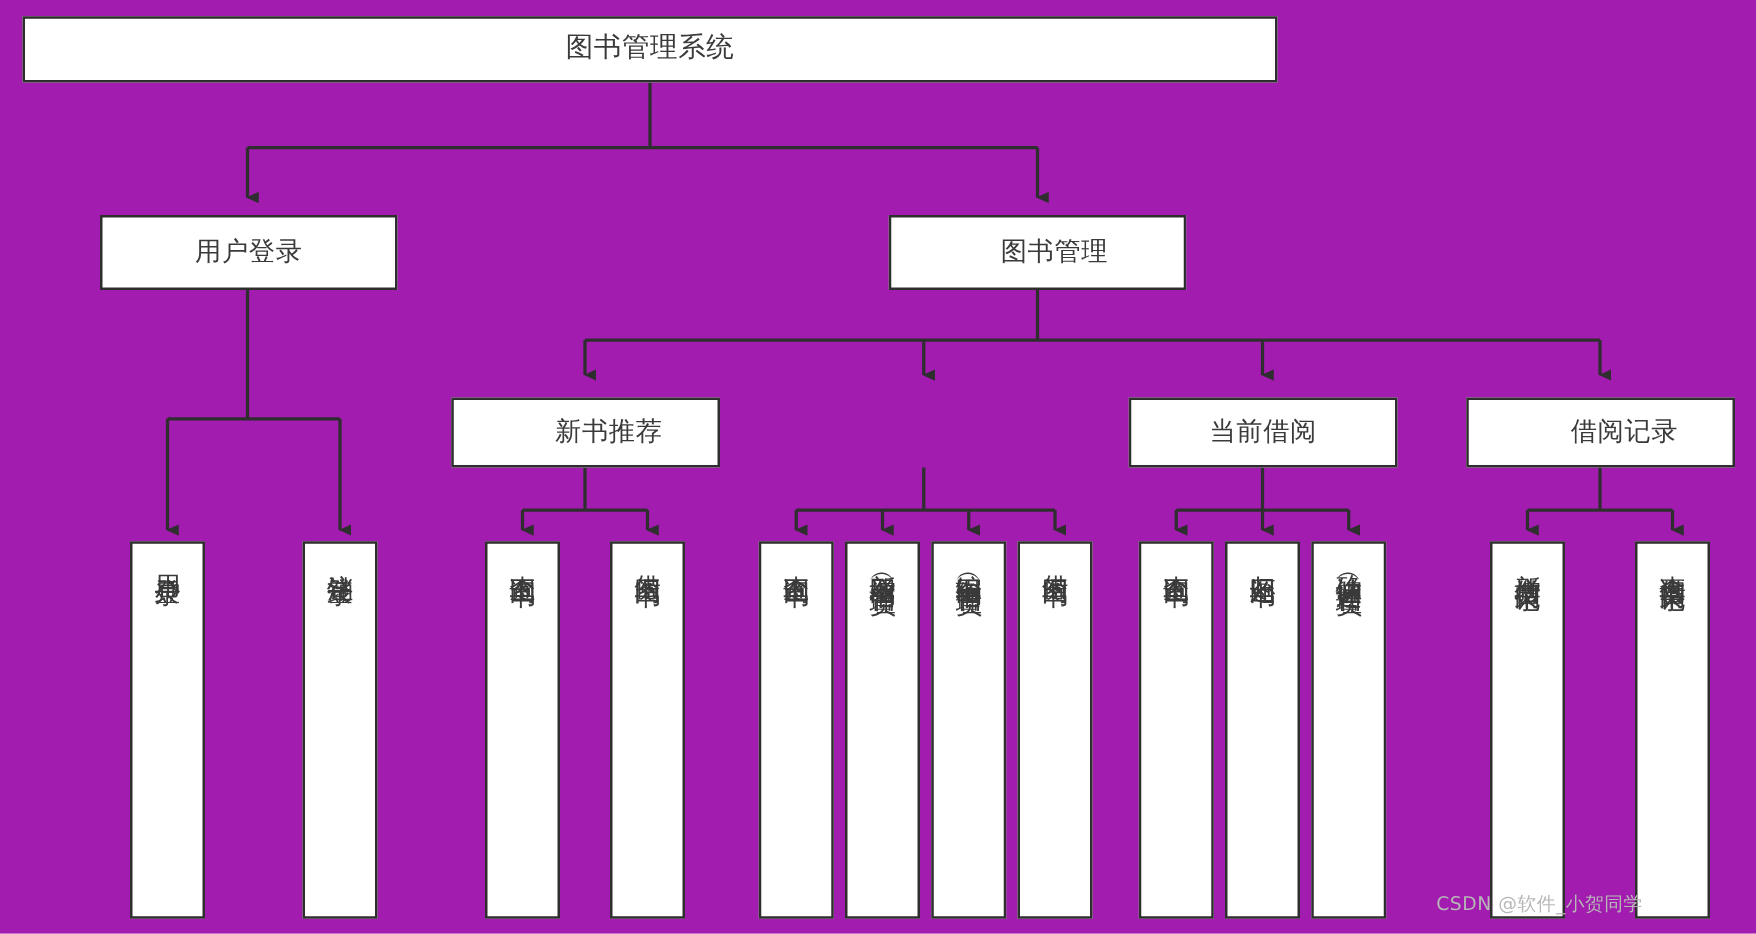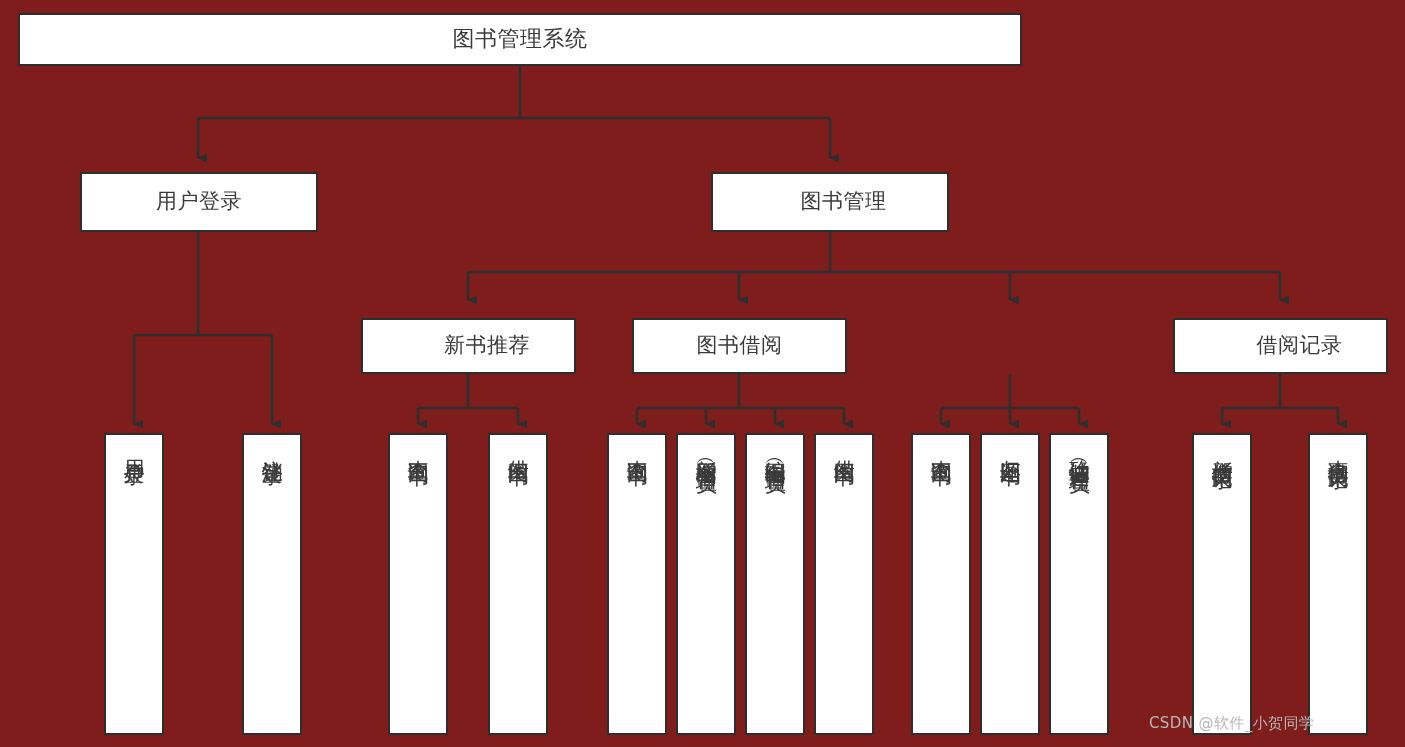--- a/index.html
+++ b/index.html
@@ -8,21 +8,21 @@
     padding: 0;
     background: #ffffff;
   }
   body {
     font-family: "DejaVu Sans", "Liberation Sans", sans-serif;
   }
   #diagram-root {
     position: relative;
     width: 1405px;
     height: 747px;
-    background: #7f1d1d;
+    background: #a21caf;
     overflow: hidden;
   }
   #edge-layer {
     position: absolute;
     left: 0;
     top: 0;
     width: 1405px;
     height: 747px;
     pointer-events: none;
   }
@@ -140,24 +140,24 @@
   </div>
 
   <div class="node horizontal" style="left:711px; top:172px; width:238px; height:60px;padding-left:27px;">
     <span class="node-label">图书管理</span>
   </div>
 
   <div class="node horizontal" style="left:361px; top:318px; width:215px; height:56px;padding-left:37px;">
     <span class="node-label">新书推荐</span>
   </div>
 
-  <div class="node horizontal" style="left:632px; top:318px; width:215px; height:56px;">
-    <span class="node-label">图书借阅</span>
-  </div>
-
+
+  <div class="node horizontal" style="left:903px; top:318px; width:215px; height:56px;">
+    <span class="node-label">当前借阅</span>
+  </div>
 
   <div class="node horizontal" style="left:1173px; top:318px; width:215px; height:56px;padding-left:38px;">
     <span class="node-label">借阅记录</span>
   </div>
 
   <div class="node vertical" style="left:104px; top:433px; width:60px; height:302px;">
     <span class="node-label">用户登录</span>
   </div>
 
   <div class="node vertical" style="left:242px; top:433px; width:60px; height:302px;">

